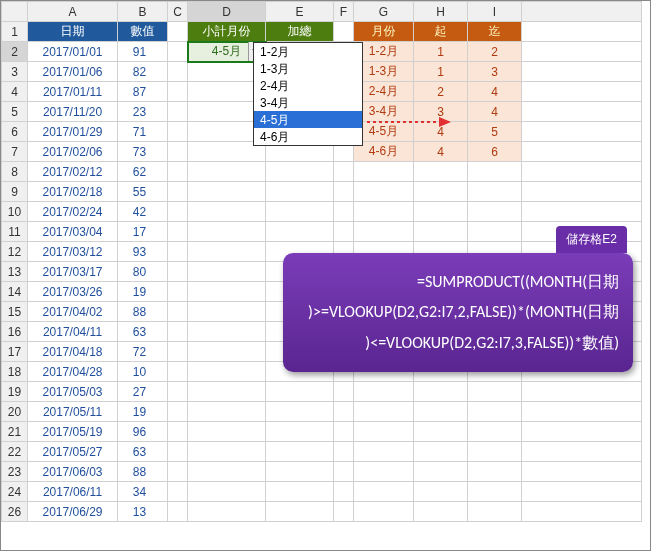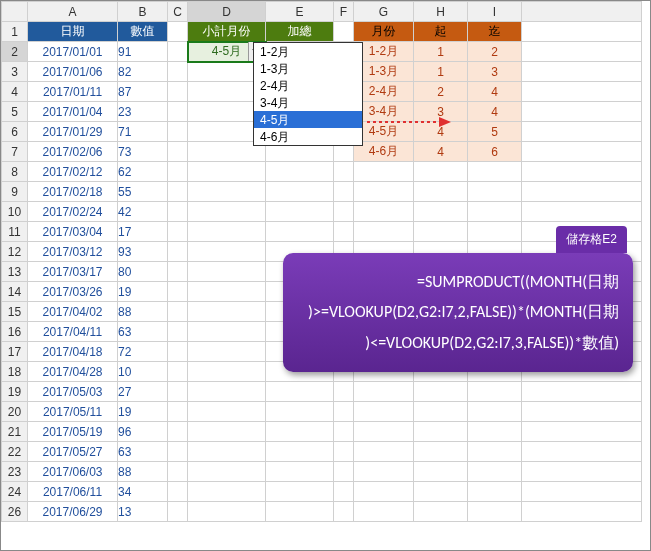--- a/index.html
+++ b/index.html
@@ -36,24 +36,24 @@
   .colD { width: 78px; }
   .colE { width: 68px; }
   .colF { width: 20px; }
   .colG { width: 60px; }
   .colH { width: 54px; }
   .colI { width: 54px; }
   .colJ { width: 120px; }
 
   .hdr-blue { background: #215a9c; color: #fff; }
   .hdr-green { background: #4d7c0f; color: #fff; }
-  .hdr-orange { background: #c55a11; color: #000000; }
+  .hdr-orange { background: #c55a11; color: #fef9c3; }
 
   .data-blue { color: #1f4e9c; text-align: center; }
-  .data-blue-r { color: #1f4e9c; text-align: left; padding-right: 6px; }
+  .data-blue-r { color: #1f4e9c; text-align: center; padding-right: 6px; }
   .data-green { color: #2e6b1f; background: #e7f0df; }
   .data-orange { color: #b03a10; background: #fbe5d6; }
 
   .rowhead.sel { background: #d5d5d5; }
   .colhead.sel { background: #d5d5d5; }
 
   .sel-cell { outline: 2px solid #1a7a1a; outline-offset: -1px; position: relative; }
   .dd-btn {
     position: absolute; right: 0; top: 0; width: 17px; height: 100%;
     background: #eee; border-left: 1px solid #999; display: flex;
@@ -189,21 +189,21 @@
           <td></td>
           <td></td>
           <td></td>
     <td class="data-orange">2-4月</td>
     <td class="data-orange">2</td>
     <td class="data-orange">4</td>
     <td></td>
   </tr>
   <tr>
     <th class="rowhead">5</th>
-    <td class="data-blue">2017/01/04</td>
+    <td class="data-blue">2017/11/20</td>
     <td class="data-blue-r">23</td>
     <td></td>
           <td></td>
           <td></td>
           <td></td>
     <td class="data-orange">3-4月</td>
     <td class="data-orange">3</td>
     <td class="data-orange">4</td>
     <td></td>
   </tr>

